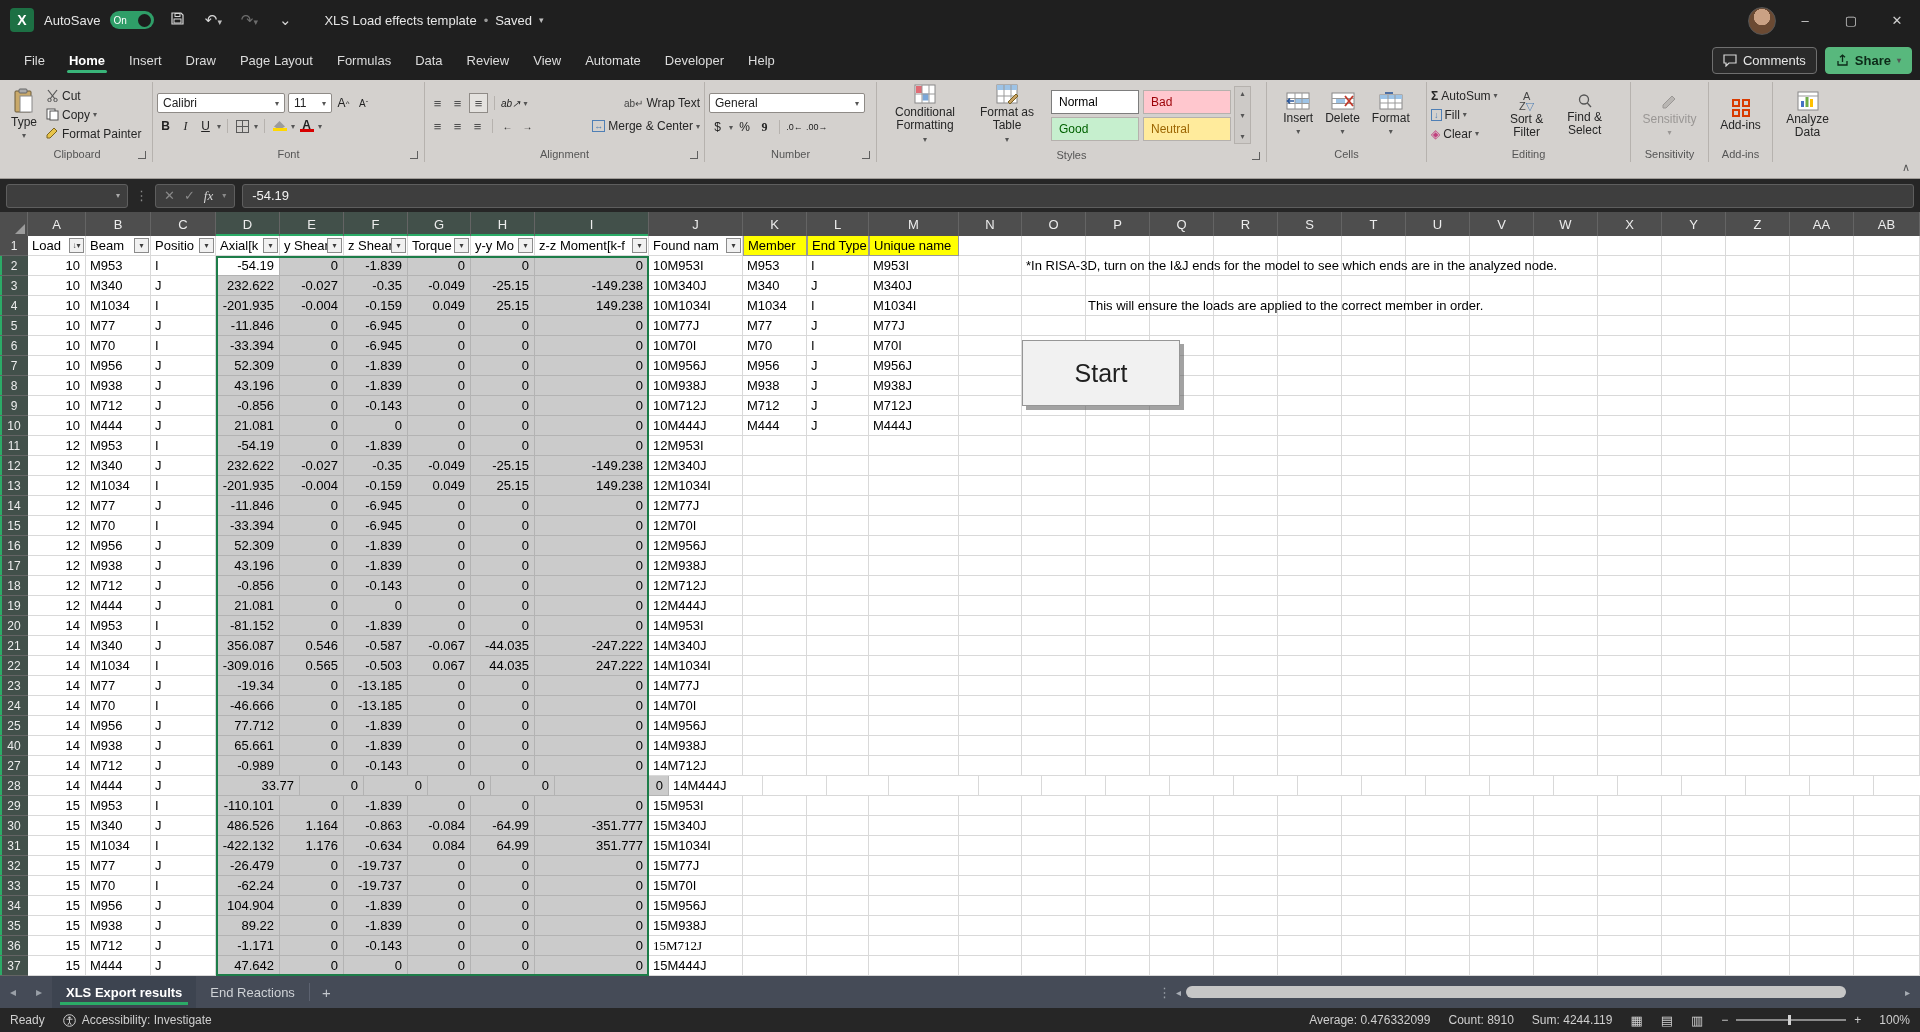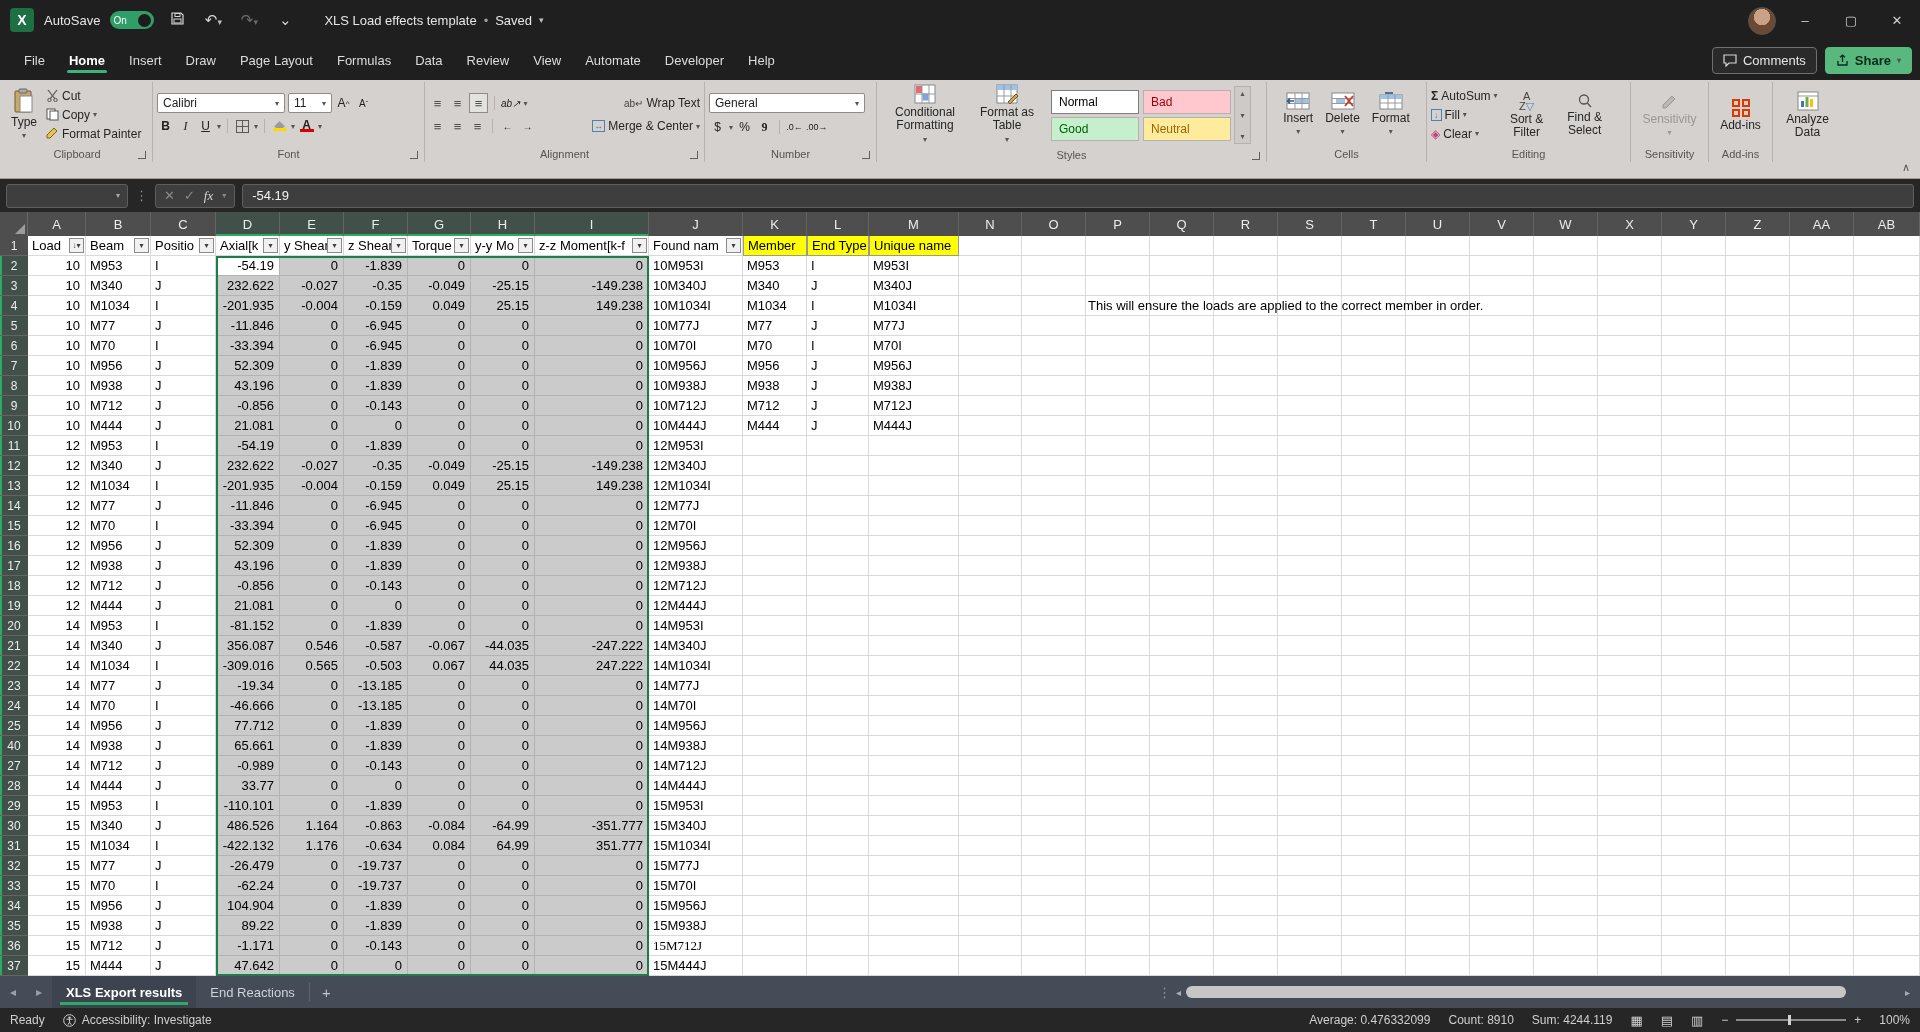--- a/index.html
+++ b/index.html
@@ -1457,21 +1457,21 @@
           <div class="cell txt" style="width: 64px;"></div>
           <div class="cell txt" style="width: 64px;"></div>
           <div class="cell txt" style="width: 64px;"></div>
           <div class="cell txt" style="width: 66px;"></div>
         </div>
         <div class="gridrow">
           <div class="rowh sel">28</div>
           <div class="cell num" style="width: 58px;">14</div>
           <div class="cell txt" style="width: 65px;">M444</div>
           <div class="cell txt" style="width: 65px;">J</div>
-          <div class="cell num sel" style="width: 64px;">33.77</div>
+          <div class="cell num sel" style="width: 84px;">33.77</div>
           <div class="cell num sel" style="width: 64px;">0</div>
           <div class="cell num sel" style="width: 64px;">0</div>
           <div class="cell num sel" style="width: 63px;">0</div>
           <div class="cell num sel" style="width: 64px;">0</div>
           <div class="cell num sel" style="width: 114px;">0</div>
           <div class="cell txt" style="width: 94px;">14M444J</div>
           <div class="cell txt" style="width: 64px;"></div>
           <div class="cell txt" style="width: 62px;"></div>
           <div class="cell txt" style="width: 90px;"></div>
           <div class="cell txt" style="width: 63px;"></div>
@@ -1765,21 +1765,23 @@
           <div class="cell txt" style="width: 64px;"></div>
           <div class="cell txt" style="width: 64px;"></div>
           <div class="cell txt" style="width: 64px;"></div>
           <div class="cell txt" style="width: 64px;"></div>
           <div class="cell txt" style="width: 64px;"></div>
           <div class="cell txt" style="width: 66px;"></div>
         </div>
       </div>
 
     <div class="selbox"></div>
+    <div class="note" style="left:1026px;top:44px">*In RISA-3D, turn on the I&amp;J ends for the model to see which ends are in the analyzed node.</div>
     <div class="note" style="left:1088px;top:84px">This will ensure the loads are applied to the correct member in order.</div>
+    <div class="startbtn">Start</div>
   </div>
 
   <div class="tabsbar">
     <span class="tnav">◂</span>
     <span class="tnav">▸</span>
     <div class="stab active">XLS Export results</div>
     <div class="stab">End Reactions</div>
     <div class="tabsep"></div>
     <span class="addsheet">+</span>
     <div class="hscroll">

